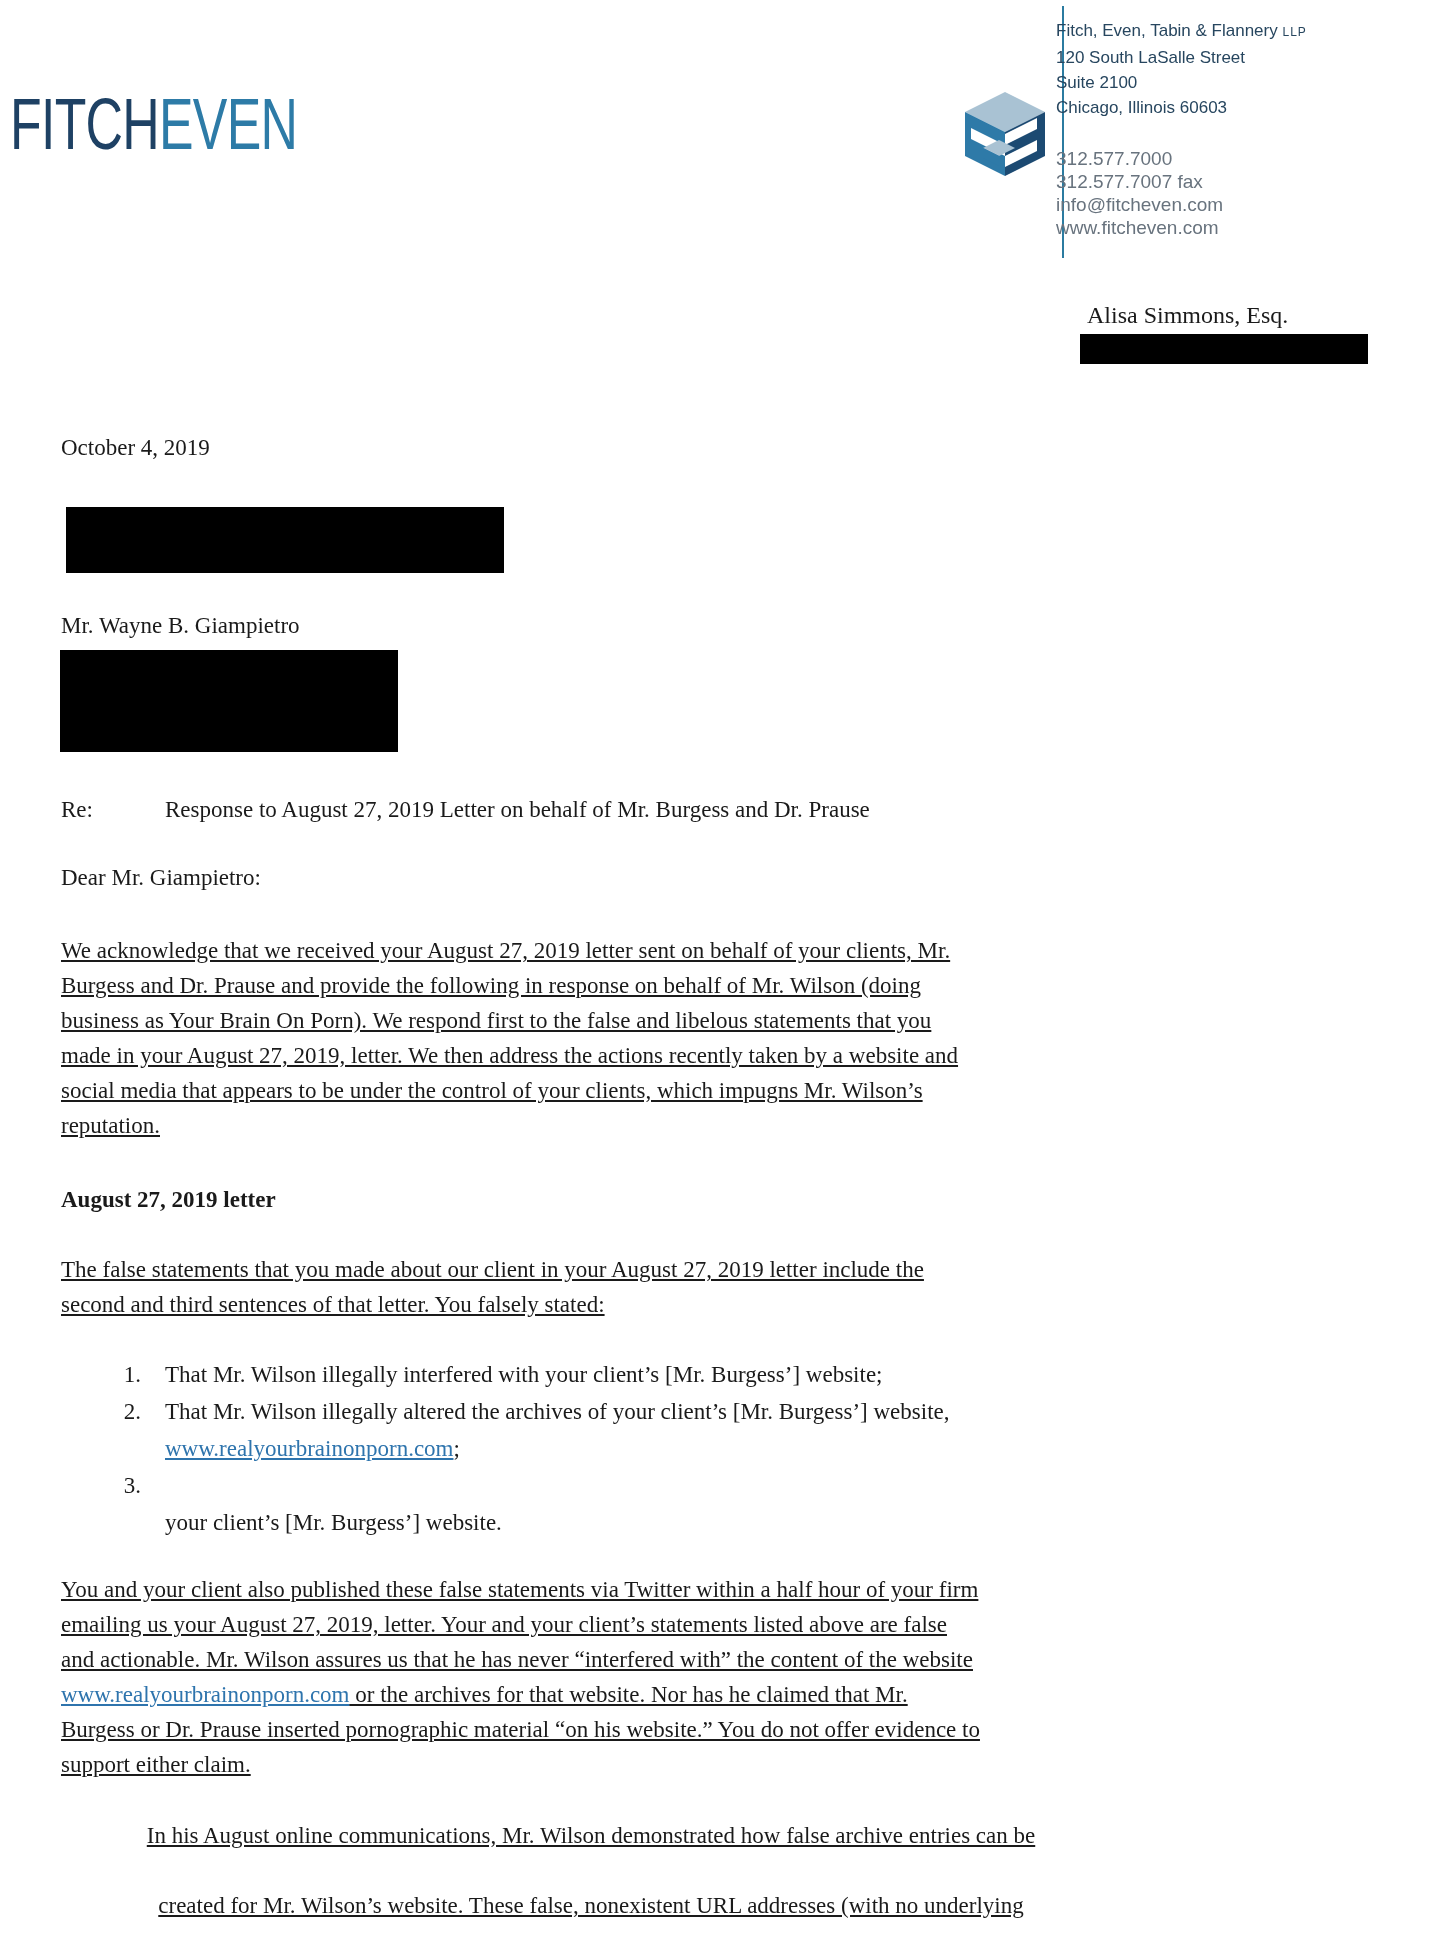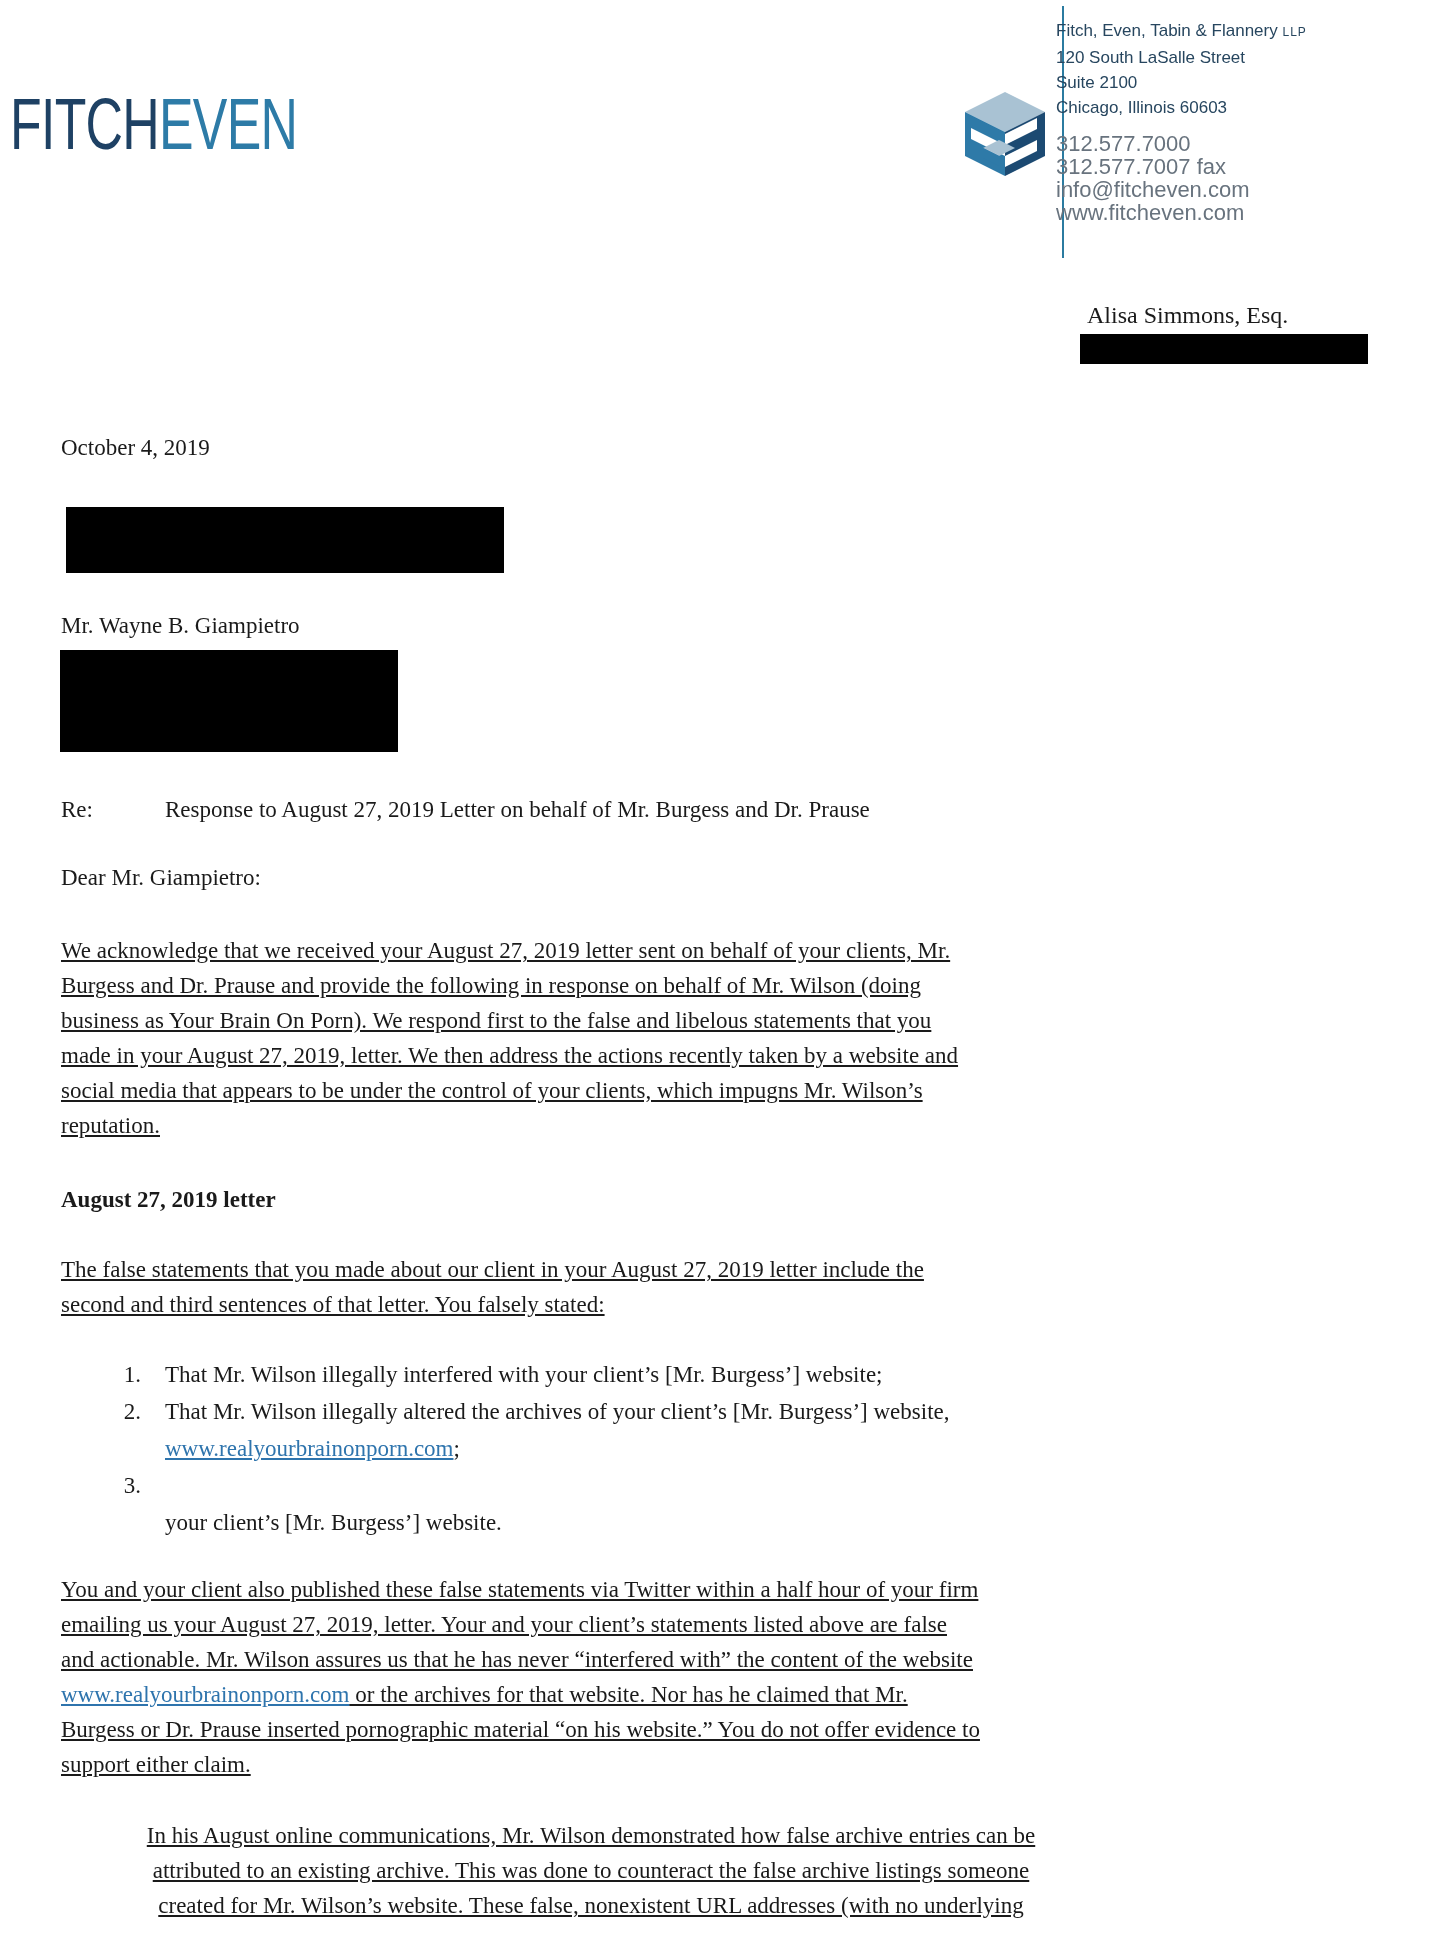--- a/index.html
+++ b/index.html
@@ -25,21 +25,21 @@
   .mark-top{fill:var(--mark-top);} .mark-left{fill:var(--mark-left);} .mark-right{fill:var(--mark-right);}
   .mark-cut{fill:#ffffff;}
   .lh-divider{position:absolute; left:1062px; top:6px; width:2px; height:252px; background:var(--accent);}
   .firm-block{
     position:absolute; left:1056px; top:18px; width:330px;
     font-family:Liberation Sans, sans-serif; color:var(--navy);
     font-size:17px; line-height:25px;
   }
   .firm-name{white-space:nowrap;}
   .firm-suffix{font-size:12px; letter-spacing:1px;}
-  .contact-block{margin-top:12px; color:var(--gray-contact); font-size:22px; line-height:23px;}
+  .contact-block{margin-top:27px; color:var(--gray-contact); font-size:19px; line-height:23px;}
   .attorney{position:absolute; left:1087px; top:301px; font-size:24px; line-height:28px;}
   
   .redaction{position:absolute; background:#000000;}
   .red1{left:1080px; top:334px; width:288px; height:30px;}
   .red2{left:66px;  top:507px; width:438px; height:66px;}
   .red3{left:60px;  top:650px; width:338px; height:102px;}
   
   .t{position:absolute; font-size:23px; line-height:35px;}
   .date-line{left:61px; top:430px;}
   .recipient{left:61px; top:608px;}
@@ -119,15 +119,15 @@
       <div class="list-body"><span>That Mr. Wilson illegally altered the archives of your client’s [Mr. Burgess’] website,</span><br><span class="doc-link">www.realyourbrainonporn.com</span><span>;</span></div>
     </div>
     <div class="list-row">
       <div class="list-num">3.</div>
       <div class="list-body"><br><span>your client’s [Mr. Burgess’] website.</span></div>
     </div>
   </div>
 
   <div class="t para p3"><span>You and your client also published these false statements via Twitter within a half hour of your firm</span><br><span>emailing us your August 27, 2019, letter. Your and your client’s statements listed above are false</span><br><span>and actionable. Mr. Wilson assures us that he has never “interfered with” the content of the website</span><br><span class="doc-link">www.realyourbrainonporn.com</span><span> or the archives for that website. Nor has he claimed that Mr.</span><br><span>Burgess or Dr. Prause inserted pornographic material “on his website.” You do not offer evidence to</span><br><span>support either claim.</span></div>
 
-  <div class="t para p4"><span>In his August online communications, Mr. Wilson demonstrated how false archive entries can be</span><br><span>attributed to an existing archive.  This was done to counteract the false archive listings someone</span><br><span>created for Mr. Wilson’s website.  These false, nonexistent URL addresses (with no underlying</span></div>
+  <div class="t para p4"><span>In his August online communications, Mr. Wilson demonstrated how false archive entries can be</span><br><br><span>created for Mr. Wilson’s website.  These false, nonexistent URL addresses (with no underlying</span></div>
 
 </div>
 
 </body></html>

